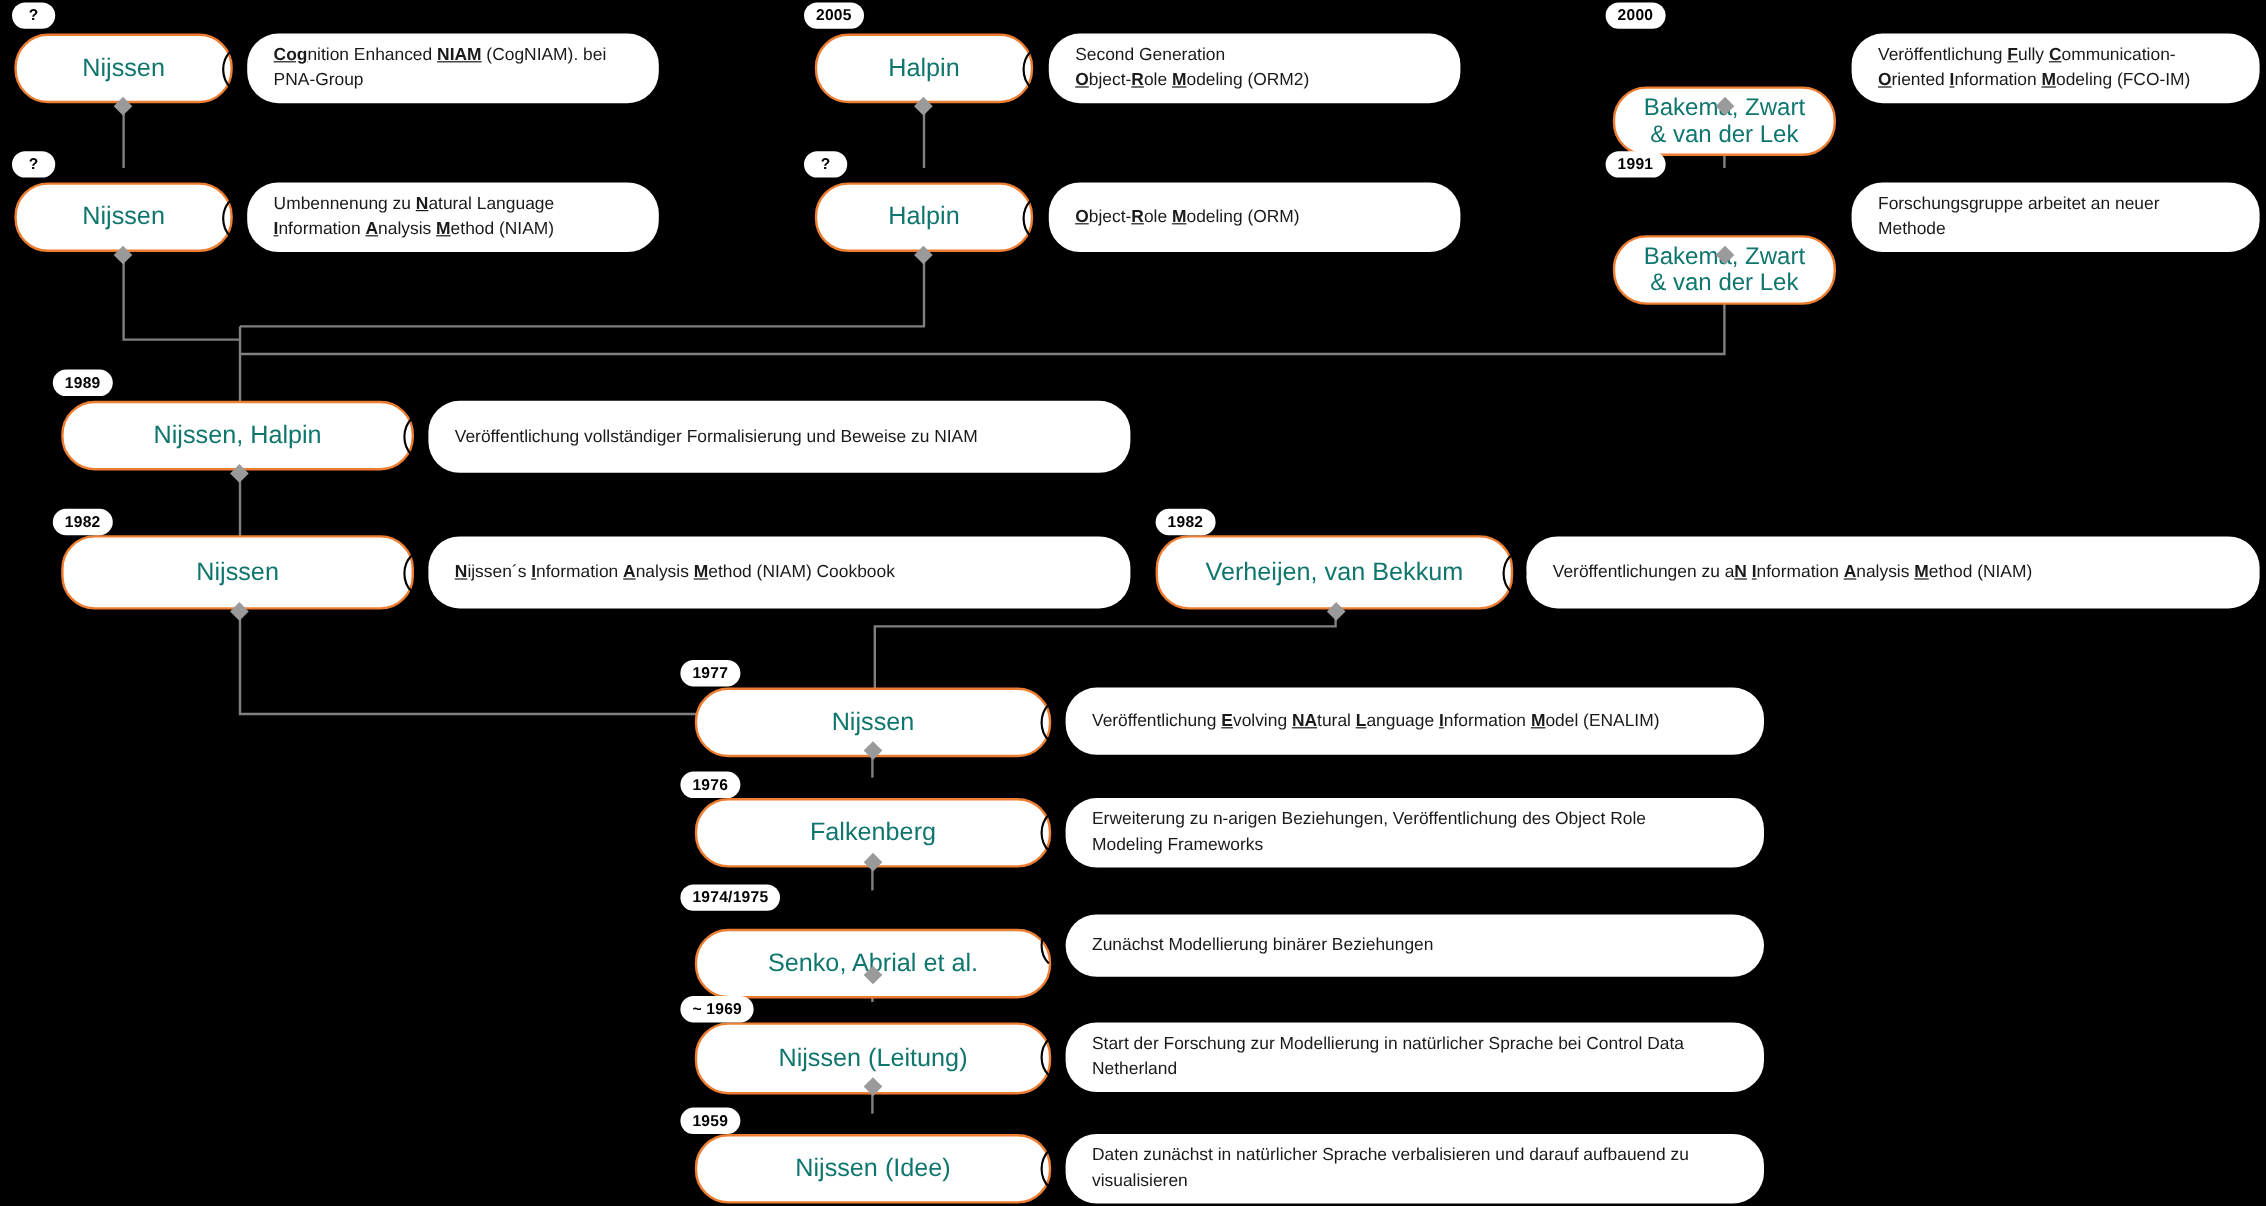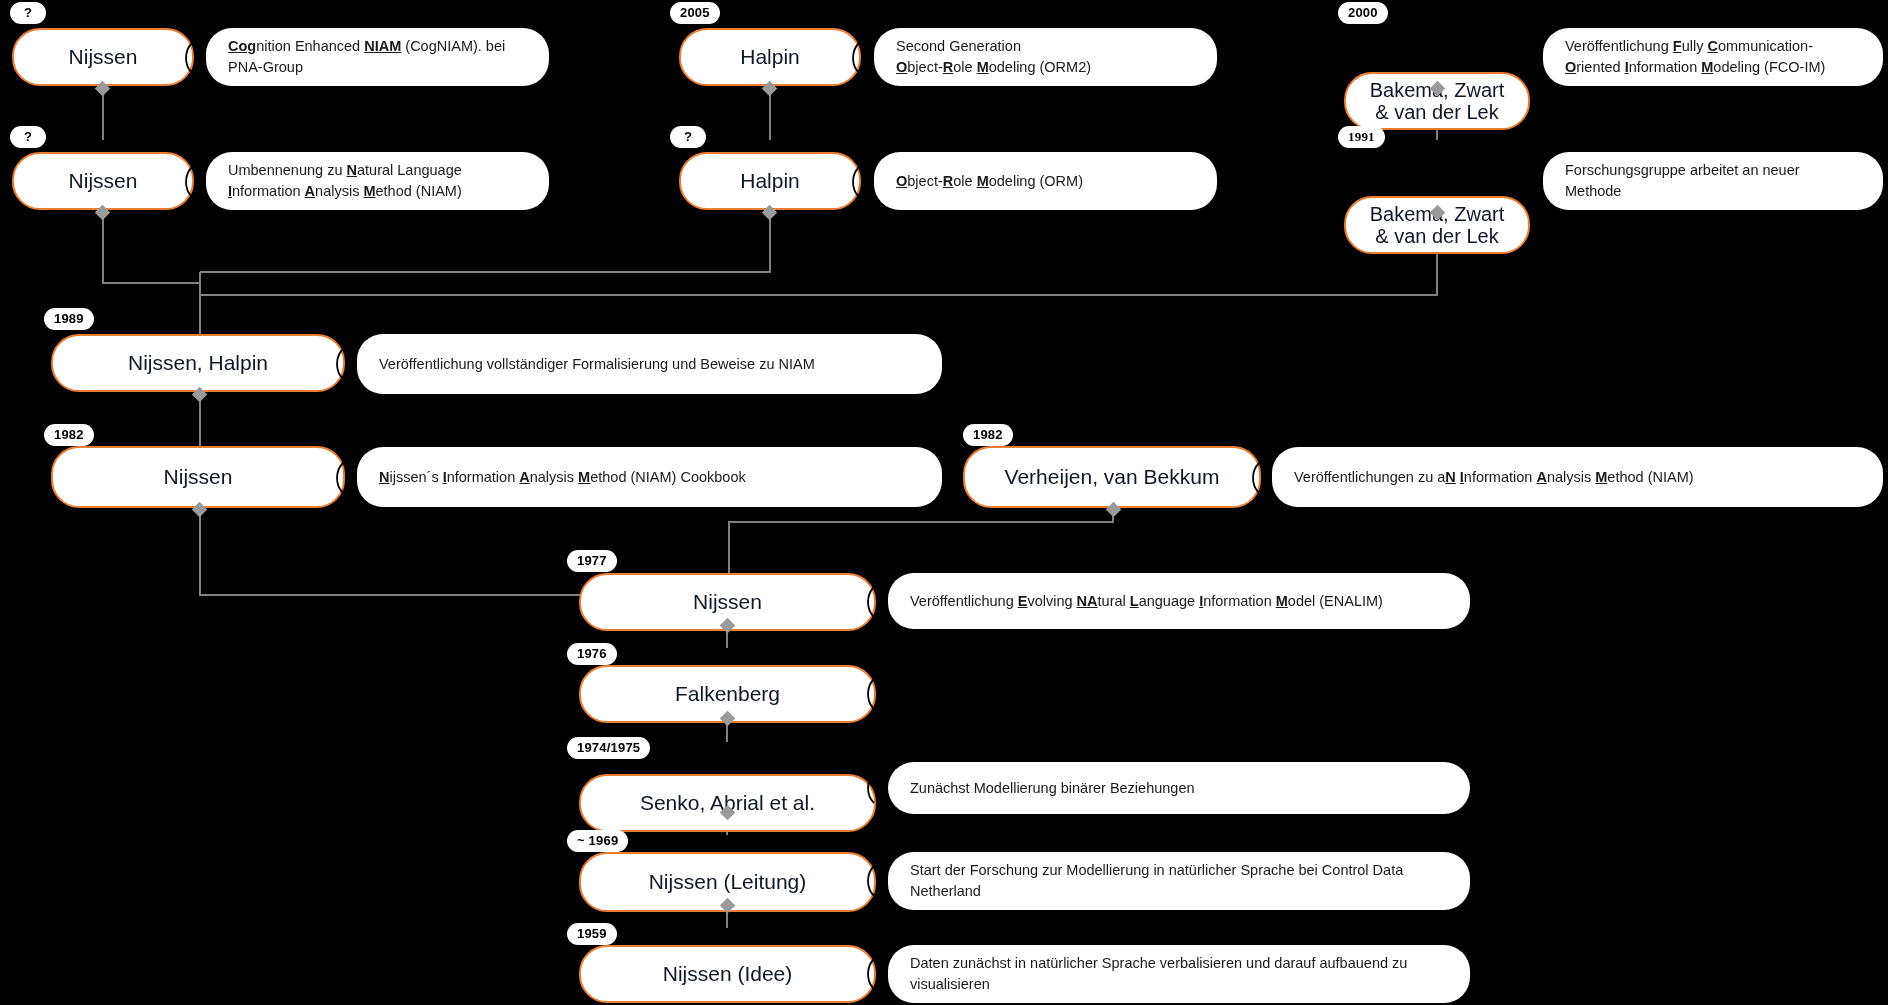--- a/index.html
+++ b/index.html
@@ -54,21 +54,21 @@
   .actor {
     position: absolute;
     background: #ffffff;
     border: 2.5px solid #ED7D31;
     border-radius: 28px;
     box-sizing: border-box;
     display: flex;
     align-items: center;
     justify-content: center;
     text-align: center;
-    color: #0f172a;
+    color: #0f766e;
     font-size: 21px;
     line-height: 1.12;
     padding: 0 14px;
     z-index: 4;
   }
   .actor.two-line { font-size: 20px; margin-top: 44px; }
 
   
   .desc {
     position: absolute;
@@ -211,21 +211,21 @@
   <div class="assoc" style="left:1518px; top:41px;">
     <svg width="26" height="34" viewBox="0 0 26 34">
       <path d="M 10,2 C 2,10 2,24 10,32" stroke="#000" stroke-width="1.8" fill="none"></path>
       <path d="M 16,2 C 24,10 24,24 16,32" stroke="#000" stroke-width="1.8" fill="none"></path>
     </svg>
   </div>
   <div class="desc" style="left:1543px; top:28px; width:340px; height:58px;">
     <span class="txt">Veröffentlichung <b><u>F</u></b>ully <b><u>C</u></b>ommunication-<br><b><u>O</u></b>riented <b><u>I</u></b>nformation <b><u>M</u></b>odeling (FCO-IM)</span>
   </div>
 
-  <div class="year-pill" style="left:1338px; top:126px;font-family:Liberation Serif, serif;">1991</div>
+  <div class="year-pill" style="left:1338px; top:126px;">1991</div>
   <div class="actor two-line" style="left:1344px; top:152px; width:186px; height:58px;">
     <span>Bakema, Zwart<br>&amp; van der Lek</span>
   </div>
   <div class="diamond" style="left:1432px; top:207px;"></div>
   <div class="assoc" style="left:1518px; top:165px;">
     <svg width="26" height="34" viewBox="0 0 26 34">
       <path d="M 10,2 C 2,10 2,24 10,32" stroke="#000" stroke-width="1.8" fill="none"></path>
       <path d="M 16,2 C 24,10 24,24 16,32" stroke="#000" stroke-width="1.8" fill="none"></path>
     </svg>
   </div>
@@ -297,20 +297,23 @@
   <div class="actor" style="left:579px; top:665px; width:297px; height:58px;">
     <span>Falkenberg</span>
   </div>
   <div class="diamond" style="left:722px; top:713px;"></div>
   <div class="assoc" style="left:864px; top:677px;">
     <svg width="26" height="34" viewBox="0 0 26 34">
       <path d="M 10,2 C 2,10 2,24 10,32" stroke="#000" stroke-width="1.8" fill="none"></path>
       <path d="M 16,2 C 24,10 24,24 16,32" stroke="#000" stroke-width="1.8" fill="none"></path>
     </svg>
   </div>
+  <div class="desc" style="left:888px; top:665px; width:582px; height:58px;">
+    <span class="txt">Erweiterung zu n-arigen Beziehungen, Veröffentlichung des Object Role<br>Modeling Frameworks</span>
+  </div>
 
   <div class="year-pill" style="left:567px; top:737px;">1974/1975</div>
   <div class="actor" style="left:579px; top:759px; width:297px; height:58px;margin-top:15px;">
     <span>Senko, Abrial et al.</span>
   </div>
   <div class="diamond" style="left:722px; top:807px;"></div>
   <div class="assoc" style="left:864px; top:771px;">
     <svg width="26" height="34" viewBox="0 0 26 34">
       <path d="M 10,2 C 2,10 2,24 10,32" stroke="#000" stroke-width="1.8" fill="none"></path>
       <path d="M 16,2 C 24,10 24,24 16,32" stroke="#000" stroke-width="1.8" fill="none"></path>

